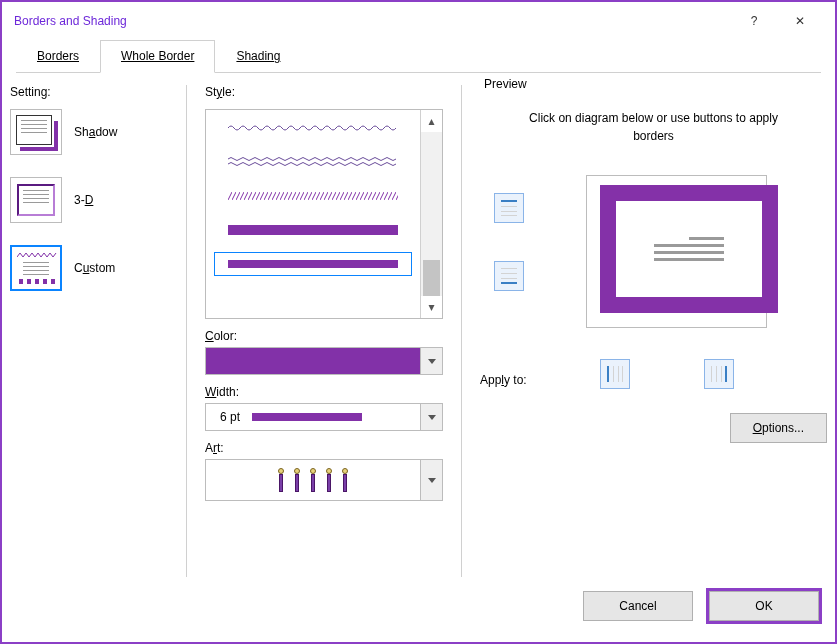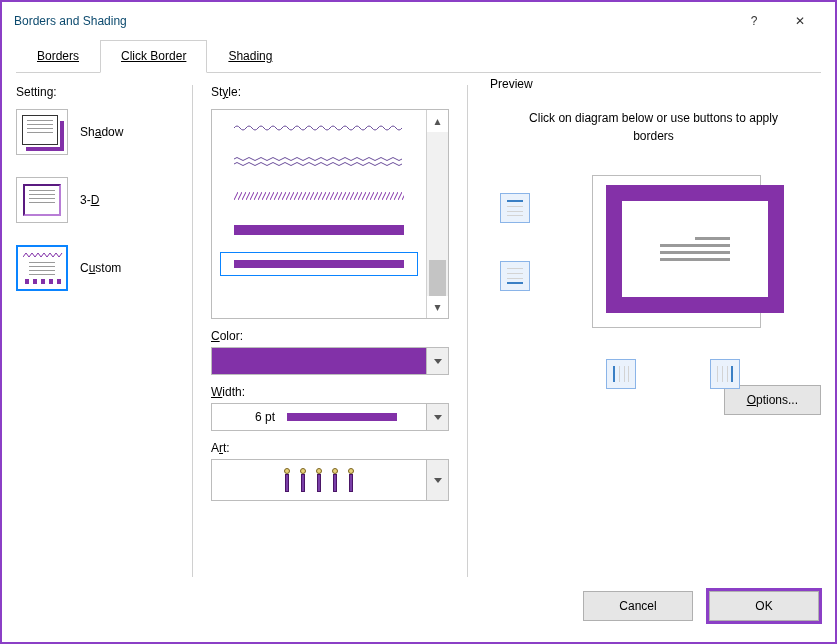--- a/index.html
+++ b/index.html
@@ -1,28 +1,28 @@
 <!DOCTYPE html>
 <html><head>
 <meta charset="utf-8">
 <style>
 * { box-sizing: border-box; font-family: "Segoe UI", Tahoma, sans-serif; font-size: 12px; }
 body { margin: 0; background: #fff; }
 .window { width: 837px; height: 644px; border: 2px solid #8b3fc6; background: #fff; position: relative; }
 .titlebar { height: 38px; display: flex; align-items: center; padding: 0 12px; }
-.title { font-size: 12px; color: #0c4a6e; }
+.title { font-size: 12px; color: #6d28d9; }
 .titlebar-spacer { flex: 1; }
 .tbbtn { width: 46px; height: 30px; display: flex; align-items: center; justify-content: center; color: #333; font-size: 15px; }
 .tabrow { display: flex; padding-left: 14px; position: relative; }
 .tabrow::after { content:""; position:absolute; left:14px; right:14px; bottom:0; height:1px; background:#d0d0d0; }
 .tab { padding: 8px 20px 9px; color: #000; position: relative; z-index: 2; }
 .tab .ul { text-decoration: underline; }
 .tab.active { border: 1px solid #d0d0d0; border-bottom: 1px solid #fff; background: #fff; }
 .tab.inactive { border: 1px solid transparent; }
-.body { display: flex; padding: 12px 14px 6px; gap: 18px; height: 510px; }
+.body { display: flex; padding: 12px 8px 6px; gap: 18px; height: 510px; }
 .col-setting { width: 158px; }
 .section-label { margin-bottom: 10px; }
 .setting-opt { display: flex; align-items: center; gap: 12px; margin-bottom: 22px; }
 .setting-thumb { width: 52px; height: 46px; border: 1px solid #bcbcbc; background: #fff; display: flex; align-items: center; justify-content: center; position: relative; }
 .setting-thumb.sel { outline: 2px solid #0a84ff; outline-offset: -2px; }
 .lines { display:flex; flex-direction:column; gap:3px; width:32px; }
 .lines span { height:1px; background:#9a9a9a; display:block; }
 .box-inner { position:absolute; top:7px; left:7px; right:7px; bottom:7px; border:3px solid #8231a8; display:flex; flex-direction:column; gap:3px; padding:4px; }
 .box-inner span { height:1px; background:#9a9a9a; }
 .shadow-inner { position:absolute; top:5px; left:5px; right:9px; bottom:9px; border:1px solid #333; display:flex; flex-direction:column; gap:3px; padding:4px; }
@@ -99,21 +99,21 @@
   <div class="tbbtn">
         <span>?</span>
       </div>
   <div class="tbbtn">
         <span>✕</span>
       </div>
 </div>
 
 <div class="tabrow">
   <div class="tab inactive"><span class="ul">Borders</span></div>
-  <div class="tab active"><span class="ul">Click Border</span></div>
+  <div class="tab active"><span class="ul">Whole Border</span></div>
   <div class="tab inactive"><span class="ul">Shading</span></div>
 </div>
 
 <div class="body">
 
   <div class="col-setting">
     <div class="section-label">Setting:</div>
 
 
 
@@ -216,21 +216,21 @@
       <div class="val">
             <div class="color-swatch"></div>
           </div>
       <div class="car">
             <span class="caret-down"></span>
           </div>
     </div>
 
     <div class="field-label"><span style="text-decoration:underline">W</span>idth:</div>
     <div class="dropdown">
-      <div class="val" style="gap:12px;padding-left:14px;justify-content:center">
+      <div class="val" style="gap:12px;padding-left:14px;justify-content:flex-start">
         <span>6 pt</span>
         <div class="width-line"></div>
       </div>
       <div class="car">
             <span class="caret-down"></span>
           </div>
     </div>
 
     <div class="field-label">A<span style="text-decoration:underline">r</span>t:</div>
     <div class="dropdown" style="height:42px">
@@ -316,20 +316,21 @@
         <div class="edge-btn edge-right">
           <svg viewBox="0 0 20 20">
                 <rect x="2" y="2" width="1" height="16" fill="#d3d3d3"></rect>
                 <rect x="7" y="2" width="1" height="16" fill="#d3d3d3"></rect>
                 <rect x="12" y="2" width="1" height="16" fill="#d3d3d3"></rect>
                 <rect x="16" y="2" width="2" height="16" fill="#3a7fc4"></rect>
               </svg>
         </div>
       </div>
 
+      <div class="apply-label">App<span style="text-decoration:underline">l</span>y to:</div>
 
       <div class="options-row">
         <div class="btn">
               <span><span style="text-decoration:underline">O</span>ptions...</span>
             </div>
       </div>
     </div>
   </div>
 
 </div>

